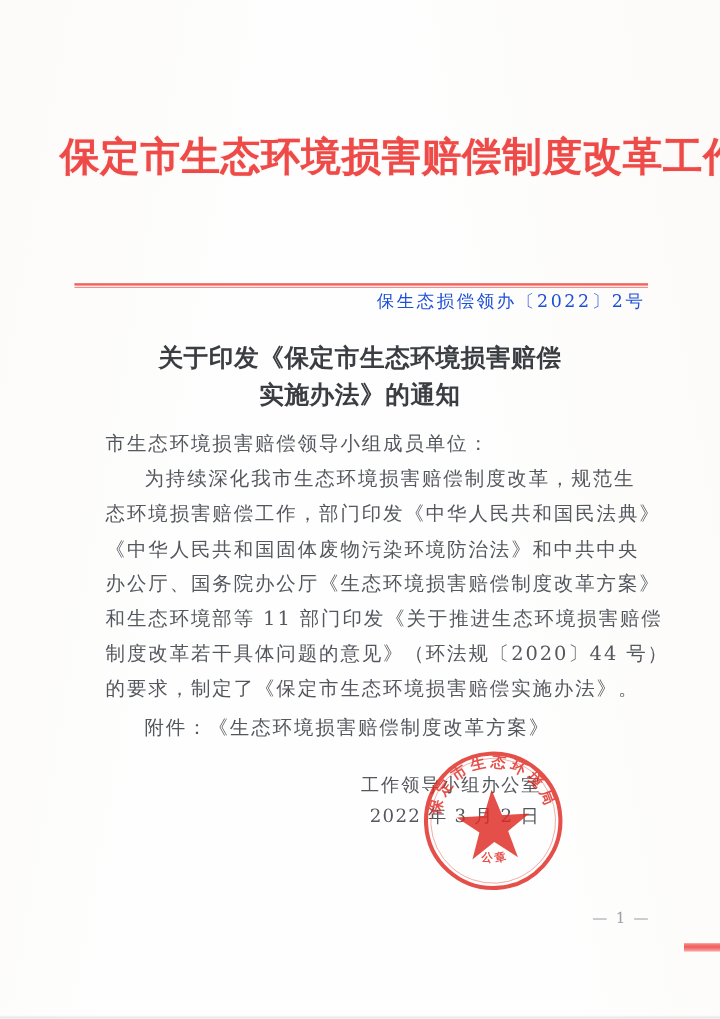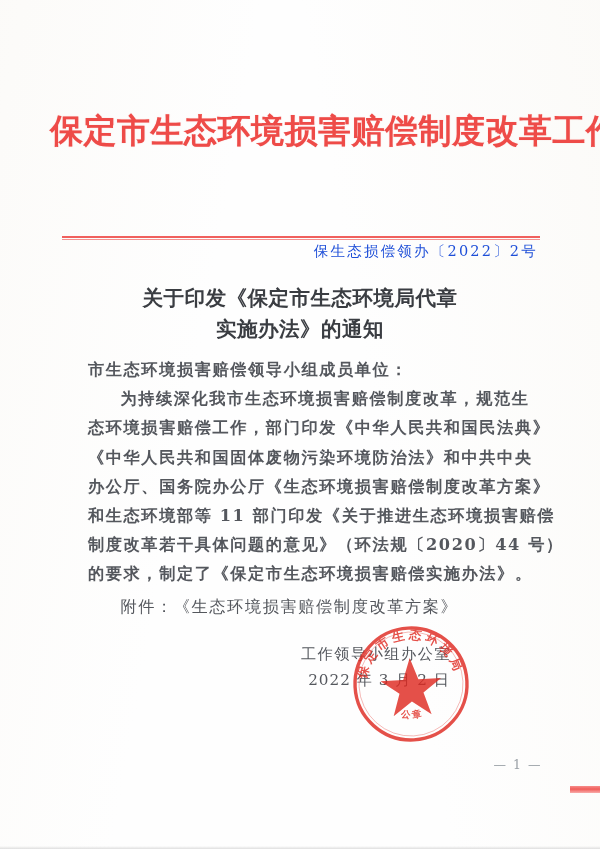--- a/index.html
+++ b/index.html
@@ -111,21 +111,20 @@
     top: 355px;
     width: 432px;
     font-size: 16.2px;
     line-height: 29.2px;
     color: #54575d;
     letter-spacing: 1.6px;
   }
   .body-block p {
     margin: 0;
     white-space: nowrap;
-    font-weight: bold;
   }
   .body-block p.indent { text-indent: 2em; }
 
   
   .attachment {
     position: absolute;
     left: 88px;
     top: 592px;
     width: 432px;
     font-size: 16.2px;
@@ -210,21 +209,21 @@
   </div>
 
   <div class="docnum">保生态损偿领办〔2022〕2号</div>
 
   <div class="red-rule">
     <div class="thick"></div>
     <div class="thin"></div>
   </div>
 
   <div class="notice-title">
-    <span>关于印发《保定市生态环境局代章</span>
+    <span>关于印发《保定市生态环境损害赔偿</span>
     <span>实施办法》的通知</span>
   </div>
 
   <div class="body-block">
     <p>市生态环境损害赔偿领导小组成员单位：</p>
     <p class="indent">为持续深化我市生态环境损害赔偿制度改革，规范生</p>
     <p>态环境损害赔偿工作，部门印发《中华人民共和国民法典》</p>
     <p>《中华人民共和国固体废物污染环境防治法》和中共中央</p>
     <p>办公厅、国务院办公厅《生态环境损害赔偿制度改革方案》</p>
     <p>和生态环境部等 11 部门印发《关于推进生态环境损害赔偿</p>

